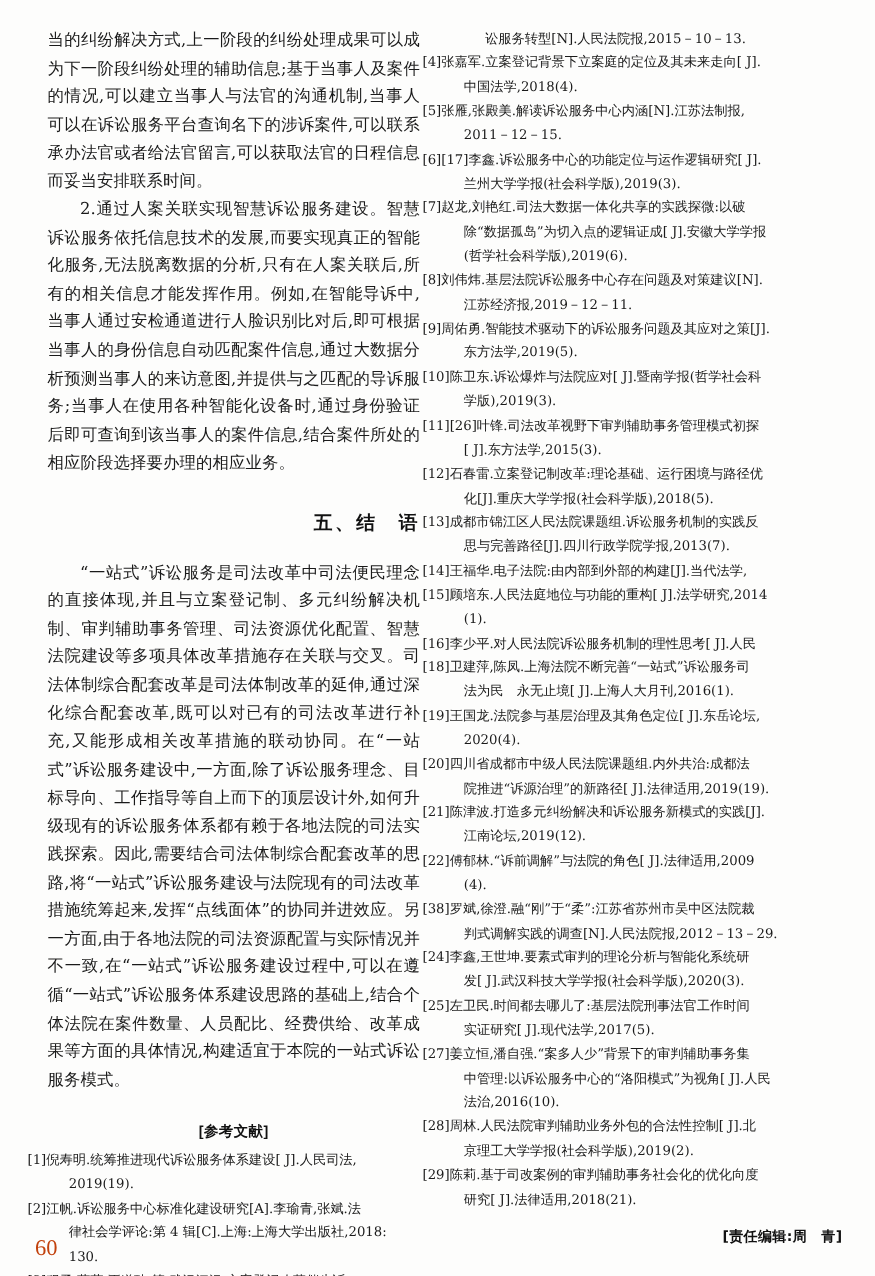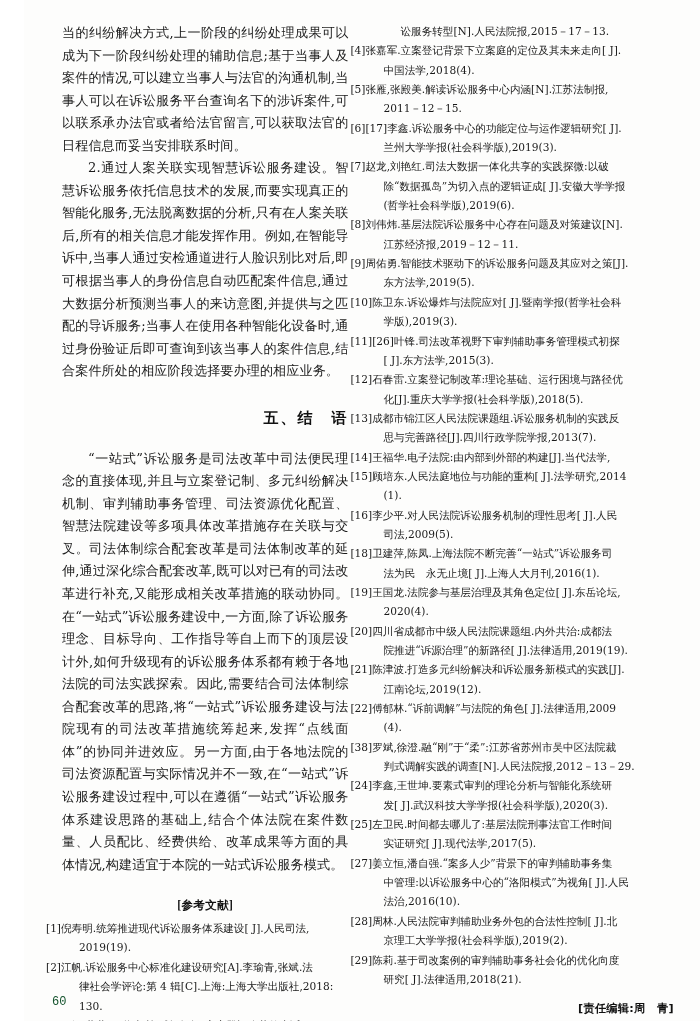--- a/index.html
+++ b/index.html
@@ -13,21 +13,20 @@
     font-family: "DejaVu Sans", "Liberation Sans", sans-serif;
     color: #161616;
     position: relative;
     overflow: hidden;
   }
 
   .page {
     position: absolute;
     inset: 0;
     background: #fdfdfc;
-    margin-left: 24px;
   }
 
   .columns {
     position: absolute;
     top: 22px;
     left: 0;
     right: 0;
     bottom: 0;
     display: flex;
     flex-direction: row;
@@ -73,21 +72,21 @@
     font-weight: bold;
     font-size: 15px;
     text-align: right;
     letter-spacing: 2px;
     margin: 26px 0 20px 0;
     color: #111;
   }
 
   
   .refs-heading {
-    font-family: Liberation Serif, serif;
+    font-family: Liberation Sans, sans-serif;
     font-weight: bold;
     font-size: 11.5px;
     text-align: center;
     margin: 22px 0 6px 0;
     color: #111;
     letter-spacing: 0.4px;
   }
   .ref-item {
     font-family: "DejaVu Serif", "Liberation Serif", serif;
     font-size: 10.6px;
@@ -124,23 +123,23 @@
     margin-right: 2px;
     color: #111;
     letter-spacing: 0.3px;
   }
 
   
   .page-number {
     position: absolute;
     left: 28px;
     bottom: 12px;
-    font-family: Liberation Mono, monospace;
-    font-size: 12px;
-    color: #14532d;
+    font-family: Liberation Serif, serif;
+    font-size: 18px;
+    color: #c2410c;
   }
 </style>
 </head>
 <body>
 
 <div class="page">
 
   <div class="columns">
 
     <div class="col col-left">
@@ -163,21 +162,21 @@
       <p class="ref-item cont">130.</p>
 
       <p class="ref-item">[3]程勇,蔡蕾,王道玮,等.武汉江汉:立案登记改革催生诉</p>
 
     </div>
 
     <div class="col col-right">
 
       <div class="refs-right">
 
-        <p class="ref-item cont">讼服务转型[N].人民法院报,2015－17－13.</p>
+        <p class="ref-item cont">讼服务转型[N].人民法院报,2015－10－13.</p>
 
         <p class="ref-item">[4]张嘉军.立案登记背景下立案庭的定位及其未来走向[ J].</p>
         <p class="ref-item cont">中国法学,2018(4).</p>
 
         <p class="ref-item">[5]张雁,张殿美.解读诉讼服务中心内涵[N].江苏法制报,</p>
         <p class="ref-item cont">2011－12－15.</p>
 
         <p class="ref-item">[6][17]李鑫.诉讼服务中心的功能定位与运作逻辑研究[ J].</p>
         <p class="ref-item cont">兰州大学学报(社会科学版),2019(3).</p>
 
@@ -202,21 +201,20 @@
 
         <p class="ref-item">[13]成都市锦江区人民法院课题组.诉讼服务机制的实践反</p>
         <p class="ref-item cont">思与完善路径[J].四川行政学院学报,2013(7).</p>
 
         <p class="ref-item">[14]王福华.电子法院:由内部到外部的构建[J].当代法学,</p>
 
         <p class="ref-item">[15]顾培东.人民法庭地位与功能的重构[ J].法学研究,2014</p>
         <p class="ref-item cont">(1).</p>
 
         <p class="ref-item">[16]李少平.对人民法院诉讼服务机制的理性思考[ J].人民</p>
-        <p class="ref-item cont">司法,2009(5).</p>
 
         <p class="ref-item">[18]卫建萍,陈凤.上海法院不断完善“一站式”诉讼服务司</p>
         <p class="ref-item cont">法为民　永无止境[ J].上海人大月刊,2016(1).</p>
 
         <p class="ref-item">[19]王国龙.法院参与基层治理及其角色定位[ J].东岳论坛,</p>
         <p class="ref-item cont">2020(4).</p>
 
         <p class="ref-item">[20]四川省成都市中级人民法院课题组.内外共治:成都法</p>
         <p class="ref-item cont">院推进“诉源治理”的新路径[ J].法律适用,2019(19).</p>
 

